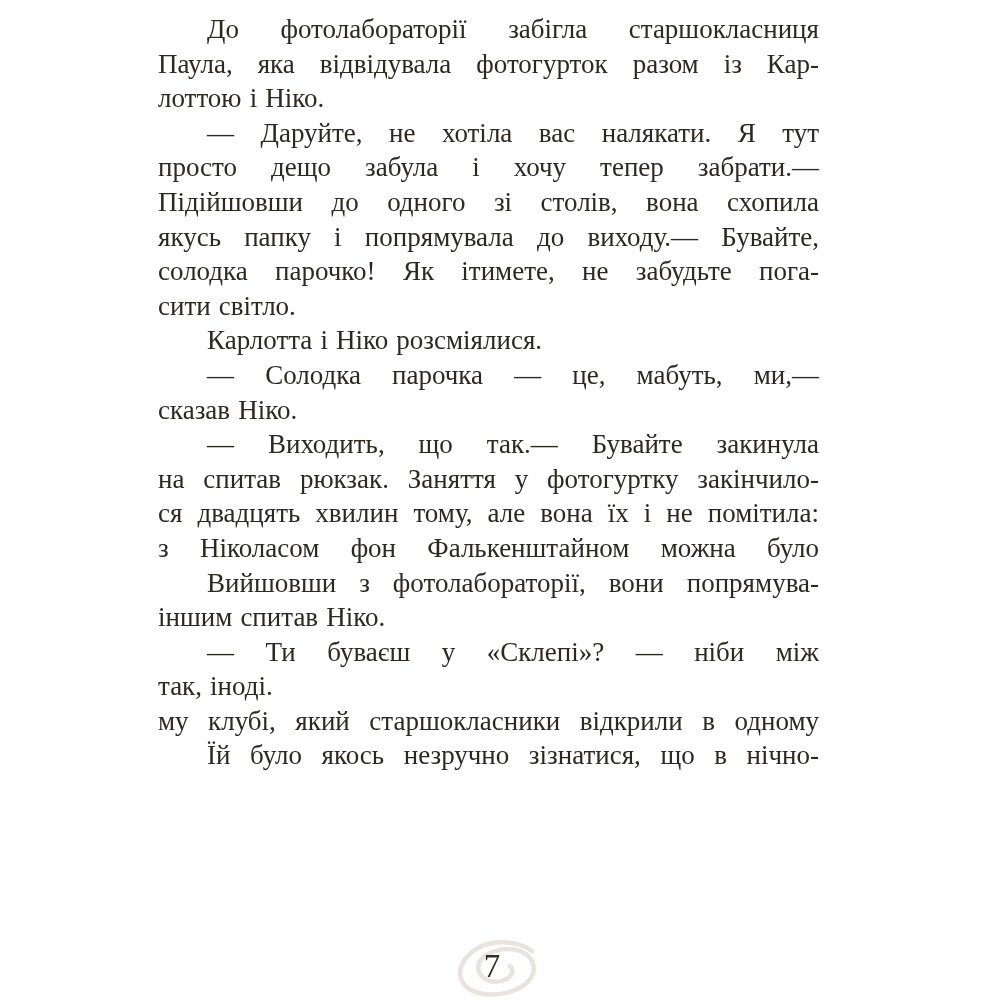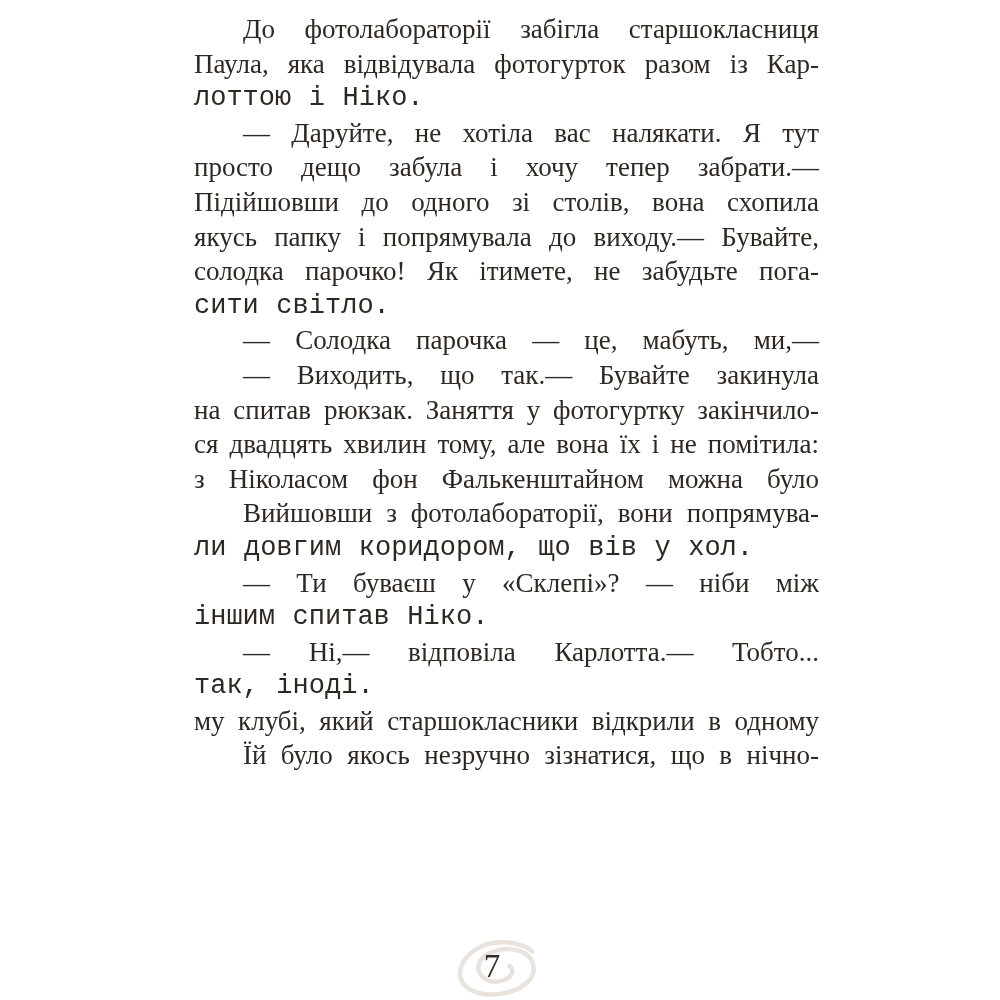--- a/index.html
+++ b/index.html
@@ -26,25 +26,23 @@
     top: 12px;
     width: 661px;
     font-size: 27px;
     line-height: 34.6px;
     word-spacing: 0.05em;
   }
   .line {
     text-align: justify;
     text-align-last: justify;
     text-justify: inter-word;
-    margin-left: 36px;
   }
   .line.end {
     text-align-last: left;
-    font-family: Liberation Mono, monospace;
   }
   .line.indent {
     padding-left: 49px;
   }
   .page-number-wrap {
     position: absolute;
     left: 449px;
     top: 932px;
     width: 98px;
     height: 68px;
@@ -76,30 +74,30 @@
   <div class="text-block" id="text-block">
       <div class="line indent">До фотолабораторії забігла старшокласниця</div>
       <div class="line">Паула, яка відвідувала фотогурток разом із Кар-</div>
       <div class="line end">лоттою і Ніко.</div>
       <div class="line indent">— Даруйте, не хотіла вас налякати. Я тут</div>
       <div class="line">просто дещо забула і хочу тепер забрати.—</div>
       <div class="line">Підійшовши до одного зі столів, вона схопила</div>
       <div class="line">якусь папку і попрямувала до виходу.— Бувайте,</div>
       <div class="line">солодка парочко! Як ітимете, не забудьте пога-</div>
       <div class="line end">сити світло.</div>
+      <div class="line indent end">Карлотта і Ніко розсміялися.</div>
       <div class="line indent">— Солодка парочка — це, мабуть, ми,—</div>
+      <div class="line end">сказав Ніко.</div>
       <div class="line indent">— Виходить, що так.— Бувайте закинула</div>
       <div class="line">на спитав рюкзак. Заняття у фотогуртку закінчило-</div>
       <div class="line">ся двадцять хвилин тому, але вона їх і не помітила:</div>
       <div class="line">з Ніколасом фон Фалькенштайном можна було</div>
       <div class="line indent">Вийшовши з фотолабораторії, вони попрямува-</div>
-      <div class="line end">ли довгим коридором, що вів у хол.</div>
+      <div class="line end">іншим спитав Ніко.</div>
       <div class="line indent">— Ти буваєш у «Склепі»? — ніби між</div>
-      <div class="line end">іншим спитав Ніко.</div>
-      <div class="line indent">— Ні,— відповіла Карлотта.— Тобто...</div>
       <div class="line end">так, іноді.</div>
       <div class="line">му клубі, який старшокласники відкрили в одному</div>
       <div class="line indent">Їй було якось незручно зізнатися, що в нічно-</div>
     </div>
 
   <div class="page-number-wrap">
     <svg viewBox="0 0 120 80" aria-hidden="true">
       <g transform="rotate(-8 60 40)">
         <path id="spiral-path" d="M 104 28
              C 88 11, 54 7, 36 16

